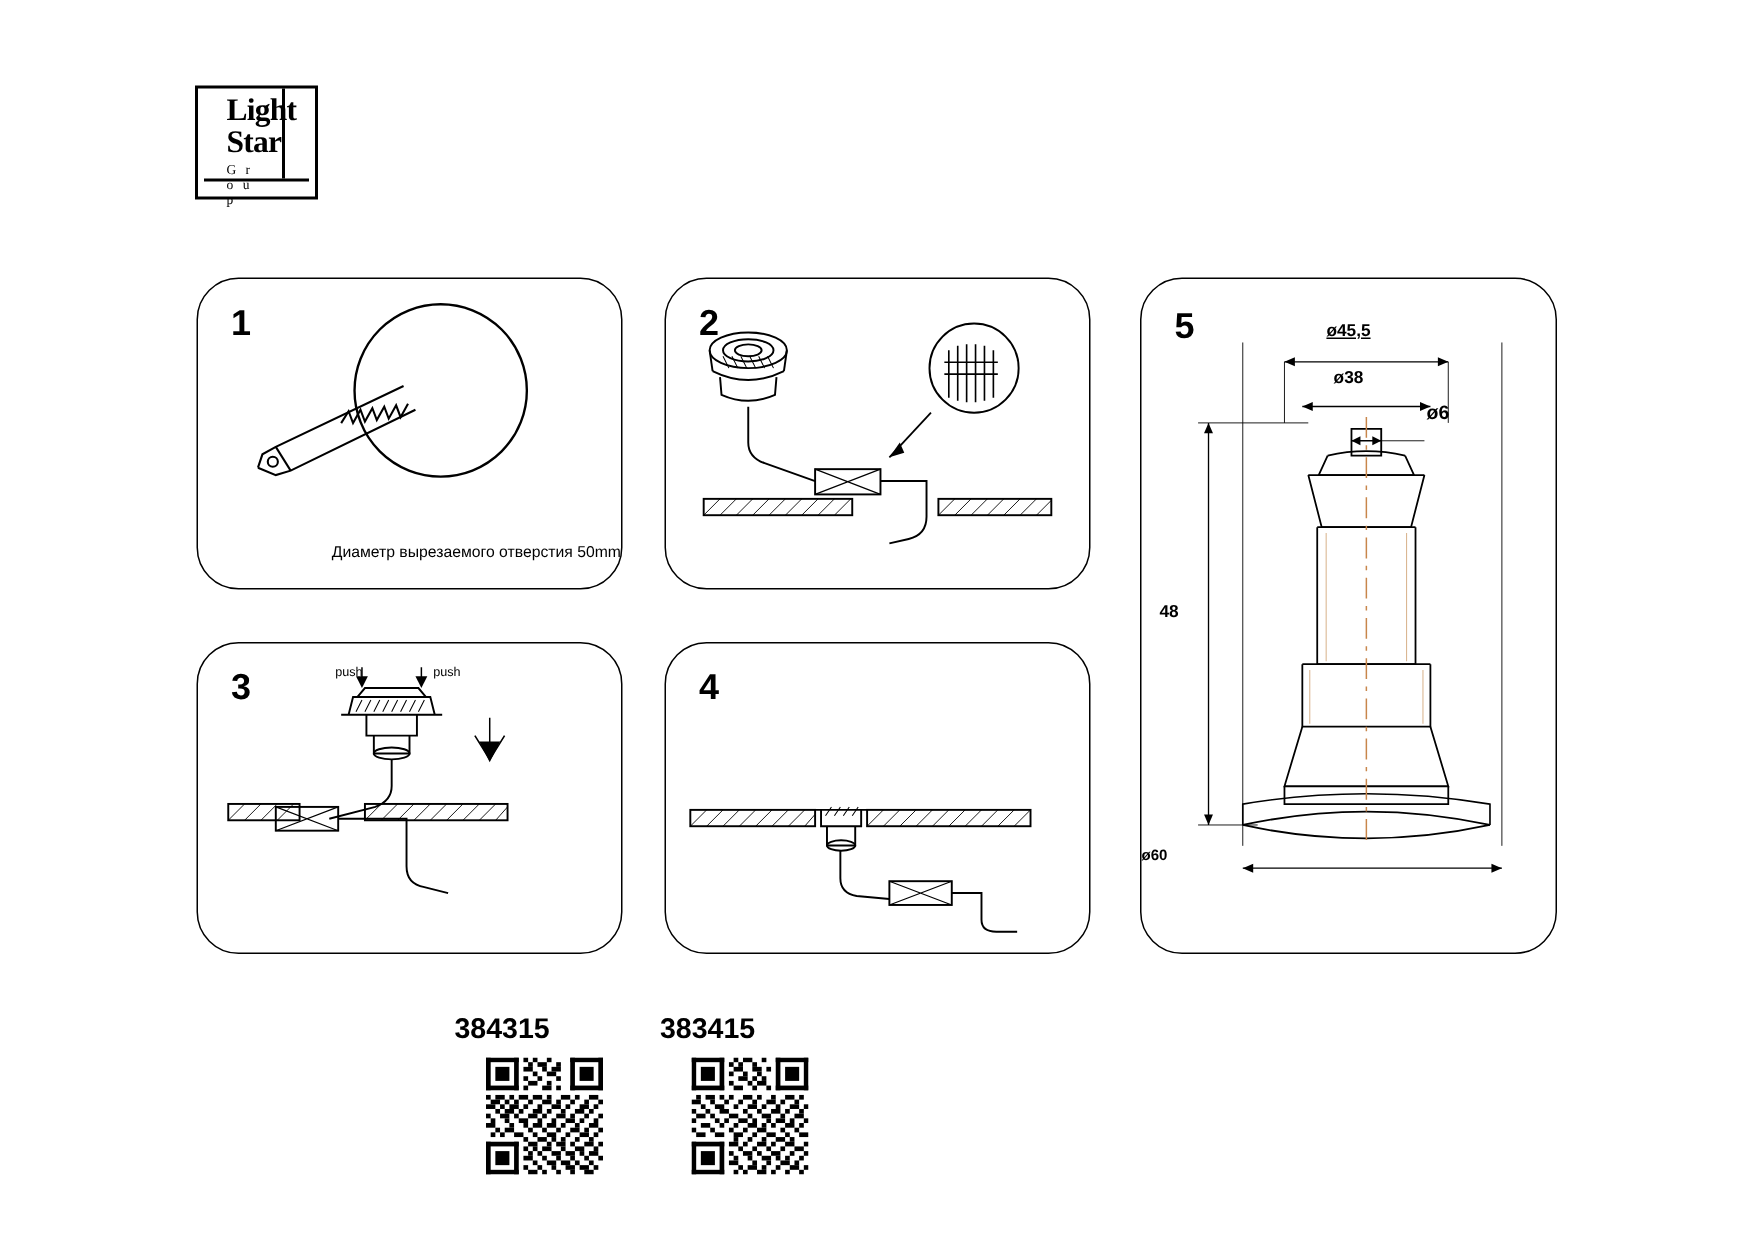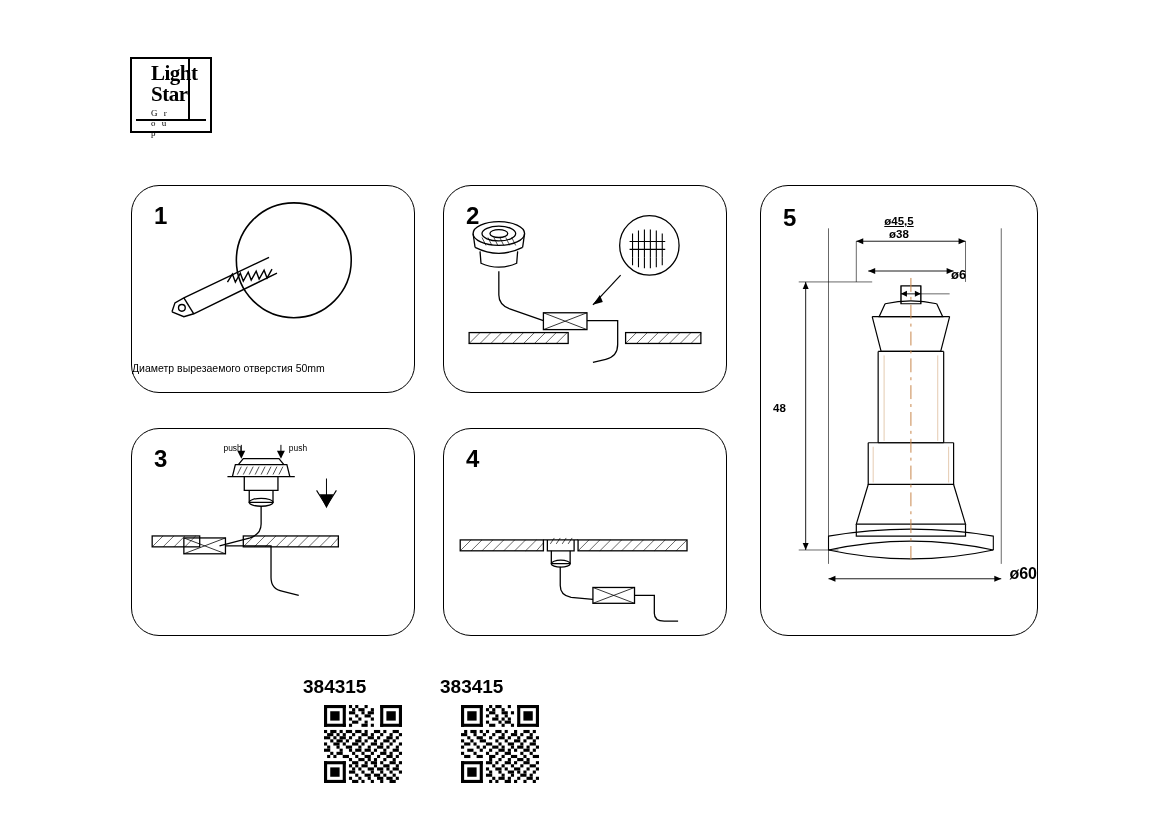--- a/index.html
+++ b/index.html
@@ -109,21 +109,21 @@
     font-size: 24px;
     font-weight: bold;
   }
   #panel5 .step-num { left: 22px; top: 18px; }
 
   .caption {
     position: absolute;
     left: 0;
     right: 0;
     bottom: 18px;
-    text-align: left;
+    text-align: right;
     font-size: 10.5px;
   }
 
   .svg-art {
     position: absolute;
     left: 0; top: 0;
     width: 100%;
     height: 100%;
     pointer-events: none;
   }
@@ -367,24 +367,24 @@
         <path d="M151 92 L151 380" stroke-dasharray="14 5 3 5"></path>
       </g>
 
       <g stroke="#d9b48e" stroke-width="0.7" fill="none">
         <path d="M124 170 L124 256 M178 170 L178 256"></path>
         <path d="M113 262 L113 298 M189 262 L189 298"></path>
       </g>
     </svg>
 
     <div style="position:absolute; left:0; right:0; top:29px; text-align:center; font-size:11.5px; font-weight:bold;text-decoration:underline;">ø45,5</div>
-    <div style="position:absolute; left:0; right:0; top:42px; text-align:center; font-size:11.5px; font-weight:bold;">ø38</div>
+    <div style="position:absolute; left:0; right:0; top:60px; text-align:center; font-size:11.5px; font-weight:bold;">ø38</div>
     <div style="position:absolute; left:190px; top:81px; font-size:13px; font-weight:bold;">ø6</div>
     <div style="position:absolute; left:12px; top:216px; font-size:11.5px; font-weight:bold;">48</div>
-    <div style="position:absolute; left:0; right:0; top:379px; text-align:right; font-size:16px; font-weight:bold;">ø60</div>
+    <div style="position:absolute; left:0; right:0; top:379px; text-align:left; font-size:10px; font-weight:bold;">ø60</div>
   </div>
 
   <div class="art-code" id="code1">384315</div>
   <div class="art-code" id="code2">383415</div>
 
   <svg class="qr" id="qr1" viewBox="0 0 25 25">
     <rect width="25" height="25" fill="#fff"></rect>
     <g fill="#000">
       <rect x="0" y="0" width="7" height="1"></rect>
         <rect x="0" y="0" width="1" height="7"></rect>

